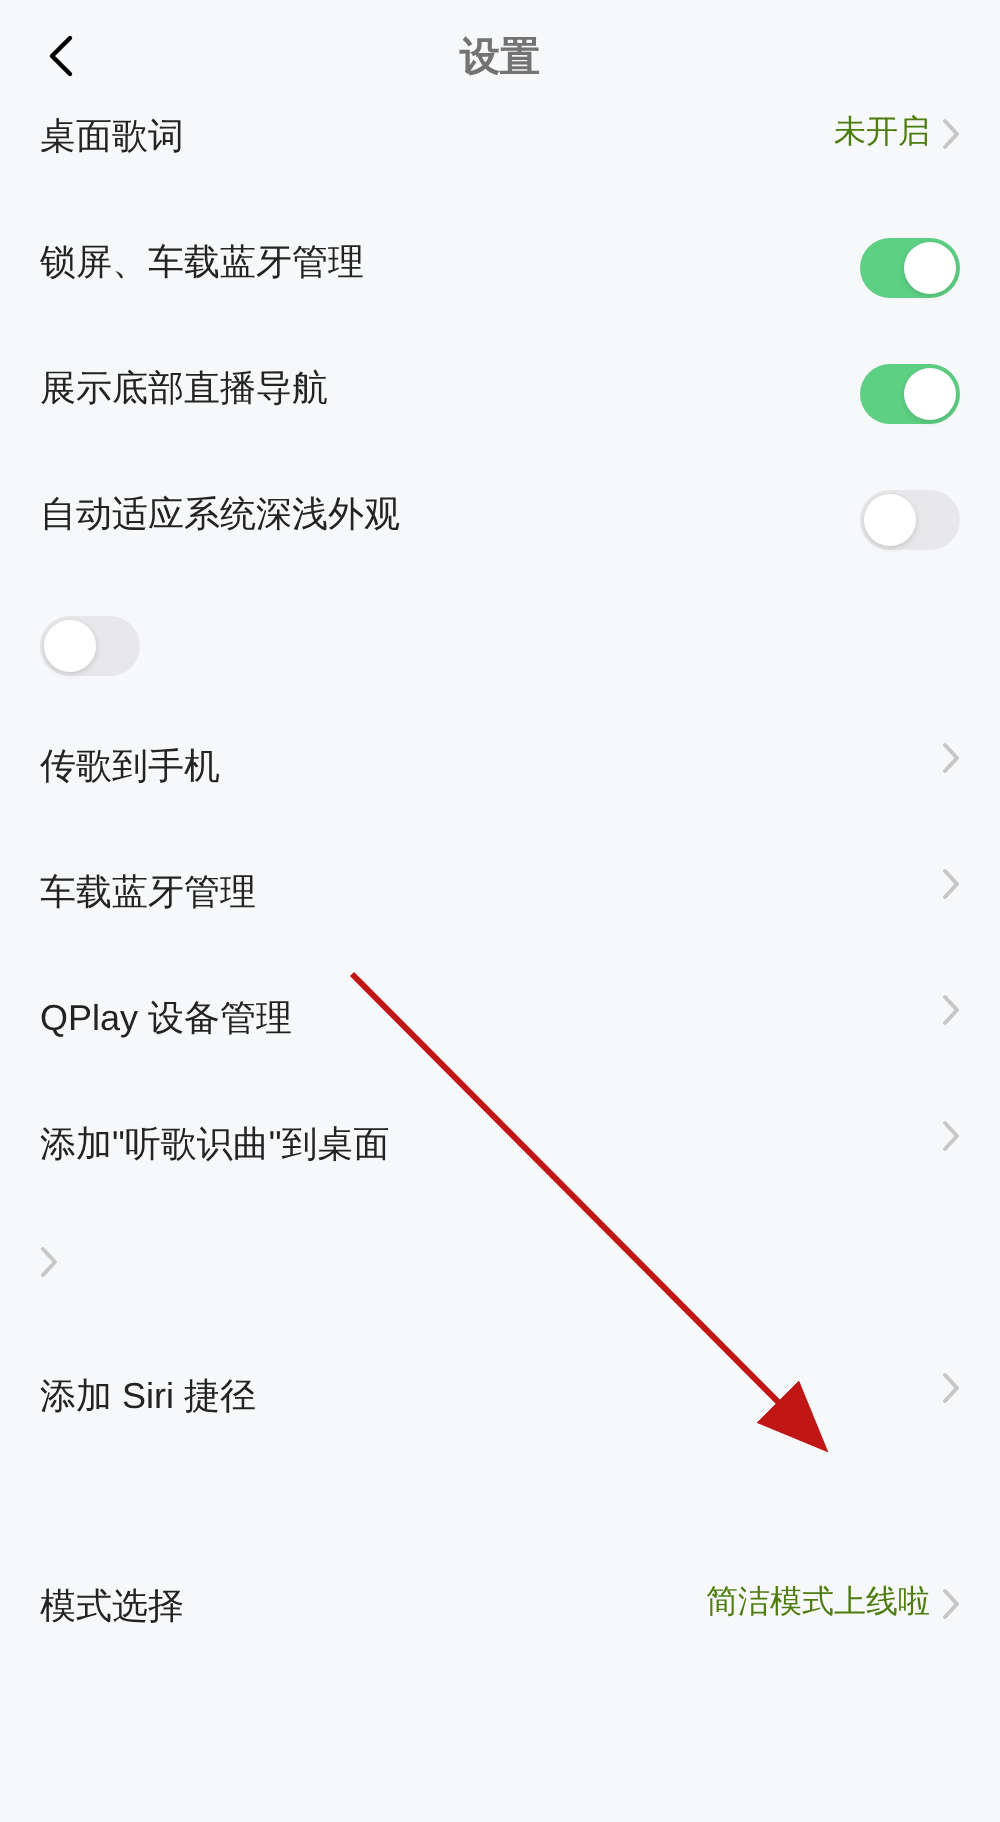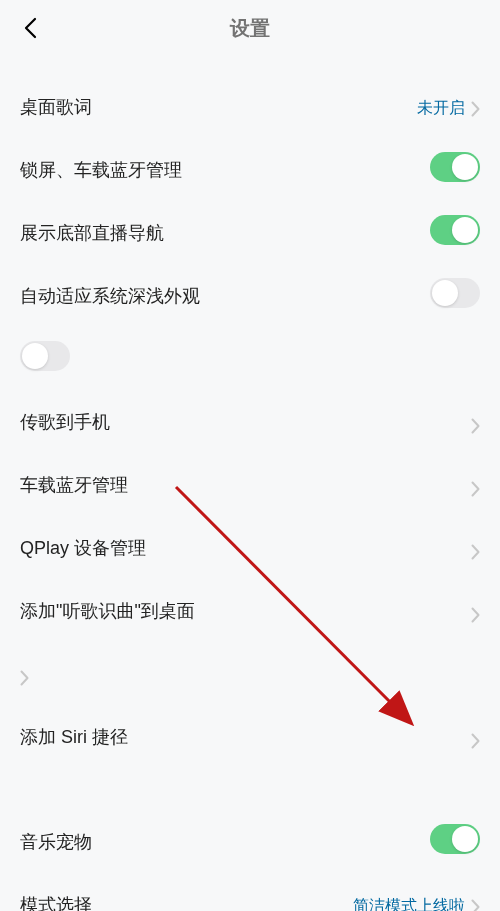--- a/index.html
+++ b/index.html
@@ -36,37 +36,37 @@
     .title {
       font-size: 20px;
       font-weight: 600;
       color: #737373;
     }
     .list {
       padding: 0 20px;
     }
     .row {
       display: flex;
-      align-items: flex-end;
+      align-items: flex-start;
       justify-content: space-between;
       min-height: 63px;
       font-size: 18px;
       color: #232323;
     }
     .row .label {
       flex: 1;
     }
     .row .right {
       display: flex;
       align-items: center;
       gap: 6px;
     }
     .sub {
       font-size: 16px;
-      color: #0369a1;
+      color: #4d7c0f;
     }
     .chevron {
       display: flex;
       align-items: center;
     }
     .toggle {
       width: 50px;
       height: 30px;
       border-radius: 15px;
       position: relative;
@@ -216,28 +216,20 @@
           </svg>
         </span>
       </div>
     </div>
   </div>
 <div class="list">
     <div class="gap"></div>
   </div>
 <div class="list" id="list2">
     <div class="row">
-      <span class="label">音乐宠物</span>
-      <div class="right">
-        <div class="toggle on">
-          <div class="knob"></div>
-        </div>
-      </div>
-    </div>
-    <div class="row">
       <span class="label">模式选择</span>
       <div class="right">
         <span class="sub">简洁模式上线啦</span>
         <span class="chevron">
           <svg width="9" height="16" viewBox="0 0 9 16">
             <polyline points="1.5,1.5 7.5,8 1.5,14.5" fill="none" stroke="#c7c7c7" stroke-width="2" stroke-linecap="round" stroke-linejoin="round"></polyline>
           </svg>
         </span>
       </div>
     </div>

